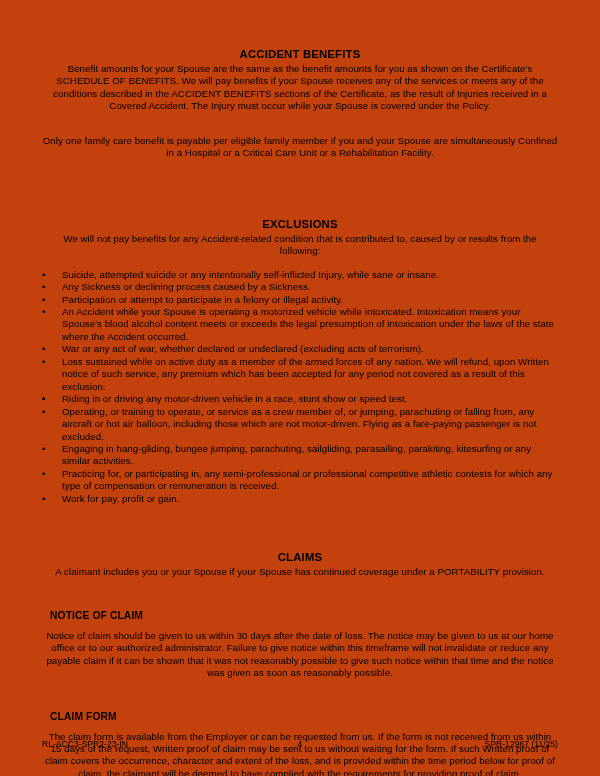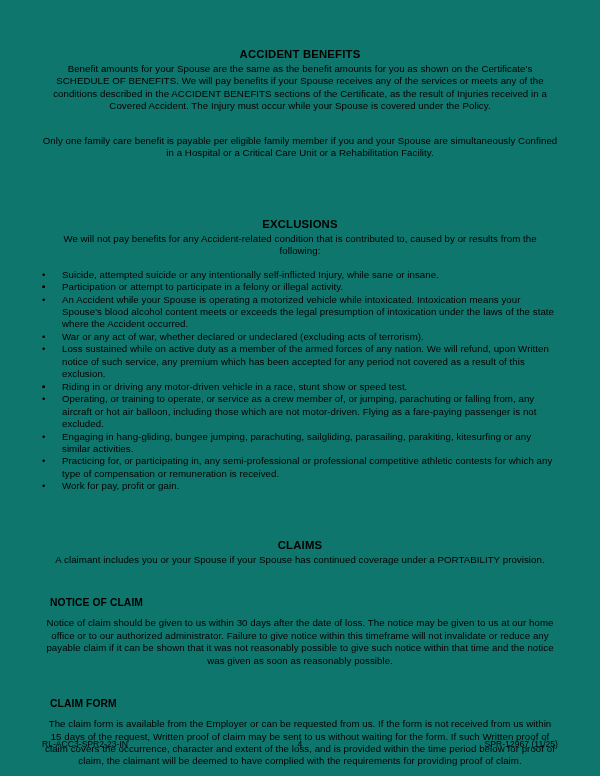--- a/index.html
+++ b/index.html
@@ -16,21 +16,21 @@
     -webkit-font-smoothing: antialiased;
   }
   .page {
     position: absolute;
     left: 0;
     top: 0;
     width: 600px;
     height: 776px;
     box-sizing: border-box;
     padding: 0;
-    background: #0f766e;
+    background: #c2410c;
   }
   .content {
     position: absolute;
     left: 42px;
     top: 48px;
     width: 516px;
   }
   .section-title {
     text-align: center;
     font-size: 11.3px;
@@ -106,21 +106,21 @@
 
     <div class="gap-xxl"></div>
 
     <h1 class="section-title">EXCLUSIONS</h1>
     <p class="body">We will not pay benefits for any Accident-related condition that is contributed to, caused by or results from the following:</p>
 
     <div class="gap-sm"></div>
 
     <ul class="bullets">
       <li><span class="bullet-dot">•</span><span>Suicide, attempted suicide or any intentionally self-inflicted Injury, while sane or insane.</span></li>
-      <li><span class="bullet-dot">•</span></li>
+      <li><span class="bullet-dot">•</span><span>Any Sickness or declining process caused by a Sickness.</span></li>
       <li><span class="bullet-dot">•</span><span>Participation or attempt to participate in a felony or illegal activity.</span></li>
       <li><span class="bullet-dot">•</span><span>An Accident while your Spouse is operating a motorized vehicle while intoxicated.  Intoxication means your Spouse's blood alcohol content meets or exceeds the legal presumption of intoxication under the laws of the state where the Accident occurred.</span></li>
       <li><span class="bullet-dot">•</span><span>War or any act of war, whether declared or undeclared (excluding acts of terrorism).</span></li>
       <li><span class="bullet-dot">•</span><span>Loss sustained while on active duty as a member of the armed forces of any nation.  We will refund, upon Written notice of such service, any premium which has been accepted for any period not covered as a result of this exclusion.</span></li>
       <li><span class="bullet-dot">•</span></li>
       <li><span class="bullet-dot">•</span><span>Riding in or driving any motor-driven vehicle in a race, stunt show or speed test.</span></li>
       <li><span class="bullet-dot">•</span><span>Operating, or training to operate, or service as a crew member of, or jumping, parachuting or falling from, any aircraft or hot air balloon, including those which are not motor-driven.  Flying as a fare-paying passenger is not excluded.</span></li>
       <li><span class="bullet-dot">•</span><span>Engaging in hang-gliding, bungee jumping, parachuting, sailgliding, parasailing, parakiting, kitesurfing or any similar activities.</span></li>
       <li><span class="bullet-dot">•</span><span>Practicing for, or participating in, any semi-professional or professional competitive athletic contests for which any type of compensation or remuneration is received.</span></li>
       <li><span class="bullet-dot">•</span><span>Work for pay, profit or gain.</span></li>

